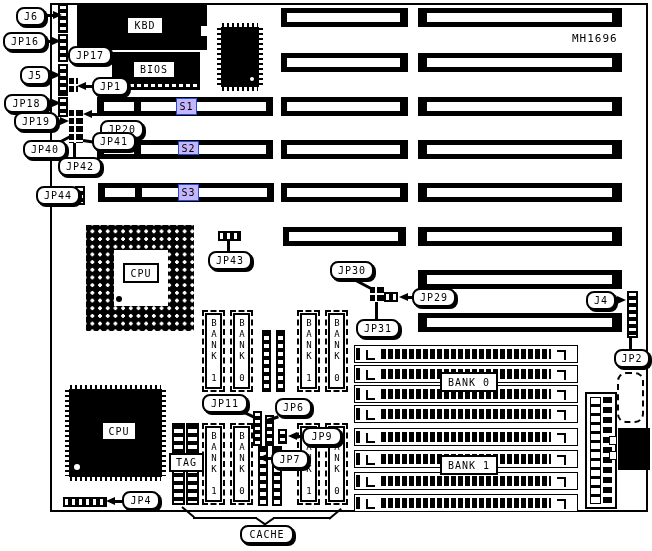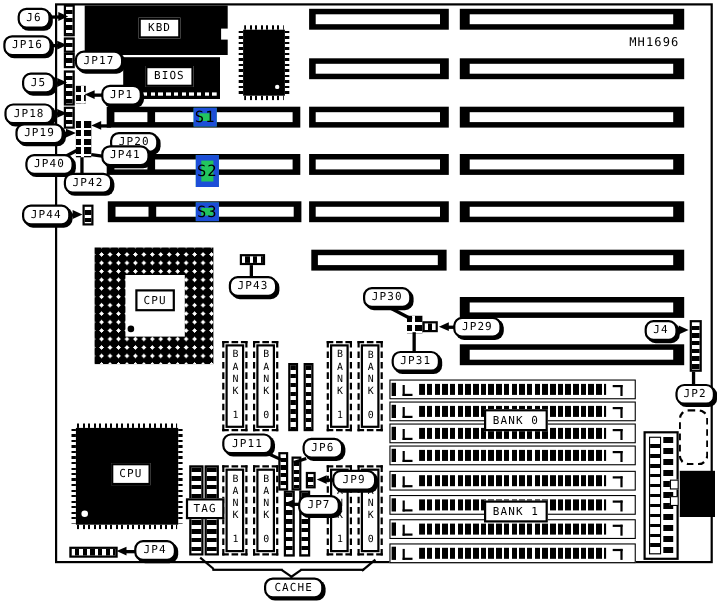--- a/index.html
+++ b/index.html
@@ -2,22 +2,22 @@
 <html><head>
 <meta charset="utf-8">
 <style>
   html,body{margin:0;padding:0;background:#fff}
   .stage{position:relative;width:652px;height:551px;background:#fff;overflow:hidden;
          font-family:"DejaVu Sans Mono",monospace;color:#000}
   .abs{position:absolute;box-sizing:border-box}
   .board{border:2px solid #000;background:#fff;z-index:0}
   .slot{background:#000;z-index:2}
   .stripe{position:absolute;background:#fff}
-  .slabel{position:absolute;background:#22c55e;border:5px solid #1d4ed8;display:flex;align-items:center;
-          justify-content:center;font-size:14px;letter-spacing:1px;z-index:6;box-sizing:border-box}
+  .slabel{position:absolute;background:#c4b5fd;border:1px solid #1d4ed8;display:flex;align-items:center;
+          justify-content:center;font-size:10px;letter-spacing:1px;z-index:6;box-sizing:border-box}
   .clabel{position:absolute;background:#fff;border:2px solid #000;display:flex;align-items:center;
           justify-content:center;font-size:10px;letter-spacing:1px;z-index:6;box-sizing:border-box}
   .co{position:absolute;height:19px;background:#fff;border:2px solid #000;border-radius:8px;
       box-shadow:2px 2px 0 #000;display:flex;align-items:center;justify-content:center;
       font-size:10px;letter-spacing:1px;z-index:30;box-sizing:border-box;padding:0 4px;white-space:nowrap}
   .ln{position:absolute;background:#000;z-index:20;transform-origin:left center}
   .arr{position:absolute;width:0;height:0;border-top:4px solid transparent;
        border-bottom:4px solid transparent;z-index:20}
   .arr-r{border-left:9px solid #000}
   .arr-l{border-right:9px solid #000}
@@ -121,21 +121,21 @@
 
   <div class="abs slot" style="left:97px;top:97px;width:176px;height:19px">
     <div class="stripe" style="left:7px;top:5px;width:30px;bottom:5px"></div>
     <div class="stripe" style="left:44px;top:5px;right:7px;bottom:5px"></div>
   </div>
   <div class="slabel" style="left:176px;top:98px;width:21px;height:17px">S1</div>
   <div class="abs slot" style="left:97px;top:140px;width:176px;height:19px">
     <div class="stripe" style="left:7px;top:5px;width:30px;bottom:5px"></div>
     <div class="stripe" style="left:44px;top:5px;right:7px;bottom:5px"></div>
   </div>
-  <div class="slabel" style="left:178px;top:141px;width:21px;height:29px">S2</div>
+  <div class="slabel" style="left:178px;top:141px;width:21px;height:14px">S2</div>
   <div class="abs slot" style="left:98px;top:183px;width:176px;height:19px">
     <div class="stripe" style="left:7px;top:5px;width:30px;bottom:5px"></div>
     <div class="stripe" style="left:44px;top:5px;right:7px;bottom:5px"></div>
   </div>
   <div class="slabel" style="left:178px;top:184px;width:21px;height:17px">S3</div>
 
   <div class="jstrip" style="left:58px;top:4px;width:10px;height:29px"></div>
   <div class="jstrip" style="left:58px;top:34px;width:10px;height:14px"></div>
   <div class="jstrip" style="left:58px;top:48px;width:10px;height:14px"></div>
   <div class="jstrip" style="left:58px;top:64px;width:10px;height:32px"></div>
@@ -306,21 +306,21 @@
   <div class="co" style="left:3px;top:32px;width:44px">JP16</div>
   <div class="co" style="left:68px;top:46px;width:44px">JP17</div>
   <div class="co" style="left:20px;top:66px;width:30px">J5</div>
   <div class="co" style="left:92px;top:77px;width:37px">JP1</div>
   <div class="co" style="left:4px;top:94px;width:45px">JP18</div>
   <div class="co" style="left:14px;top:112px;width:44px">JP19</div>
   <div class="co" style="left:100px;top:120px;width:44px">JP20</div>
   <div class="co" style="left:23px;top:140px;width:44px">JP40</div>
   <div class="co" style="left:92px;top:132px;width:44px">JP41</div>
   <div class="co" style="left:58px;top:157px;width:44px">JP42</div>
-  <div class="co" style="left:20px;top:186px;width:44px">JP44</div>
+  <div class="co" style="left:36px;top:186px;width:44px">JP44</div>
   <div class="co" style="left:208px;top:251px;width:44px">JP43</div>
   <div class="co" style="left:330px;top:261px;width:44px">JP30</div>
   <div class="co" style="left:412px;top:288px;width:44px">JP29</div>
   <div class="co" style="left:356px;top:319px;width:44px">JP31</div>
   <div class="co" style="left:586px;top:291px;width:30px">J4</div>
   <div class="co" style="left:614px;top:349px;width:36px">JP2</div>
   <div class="co" style="left:202px;top:394px;width:46px">JP11</div>
   <div class="co" style="left:275px;top:398px;width:37px">JP6</div>
   <div class="co" style="left:302px;top:427px;width:40px">JP9</div>
   <div class="co" style="left:271px;top:450px;width:38px">JP7</div>

